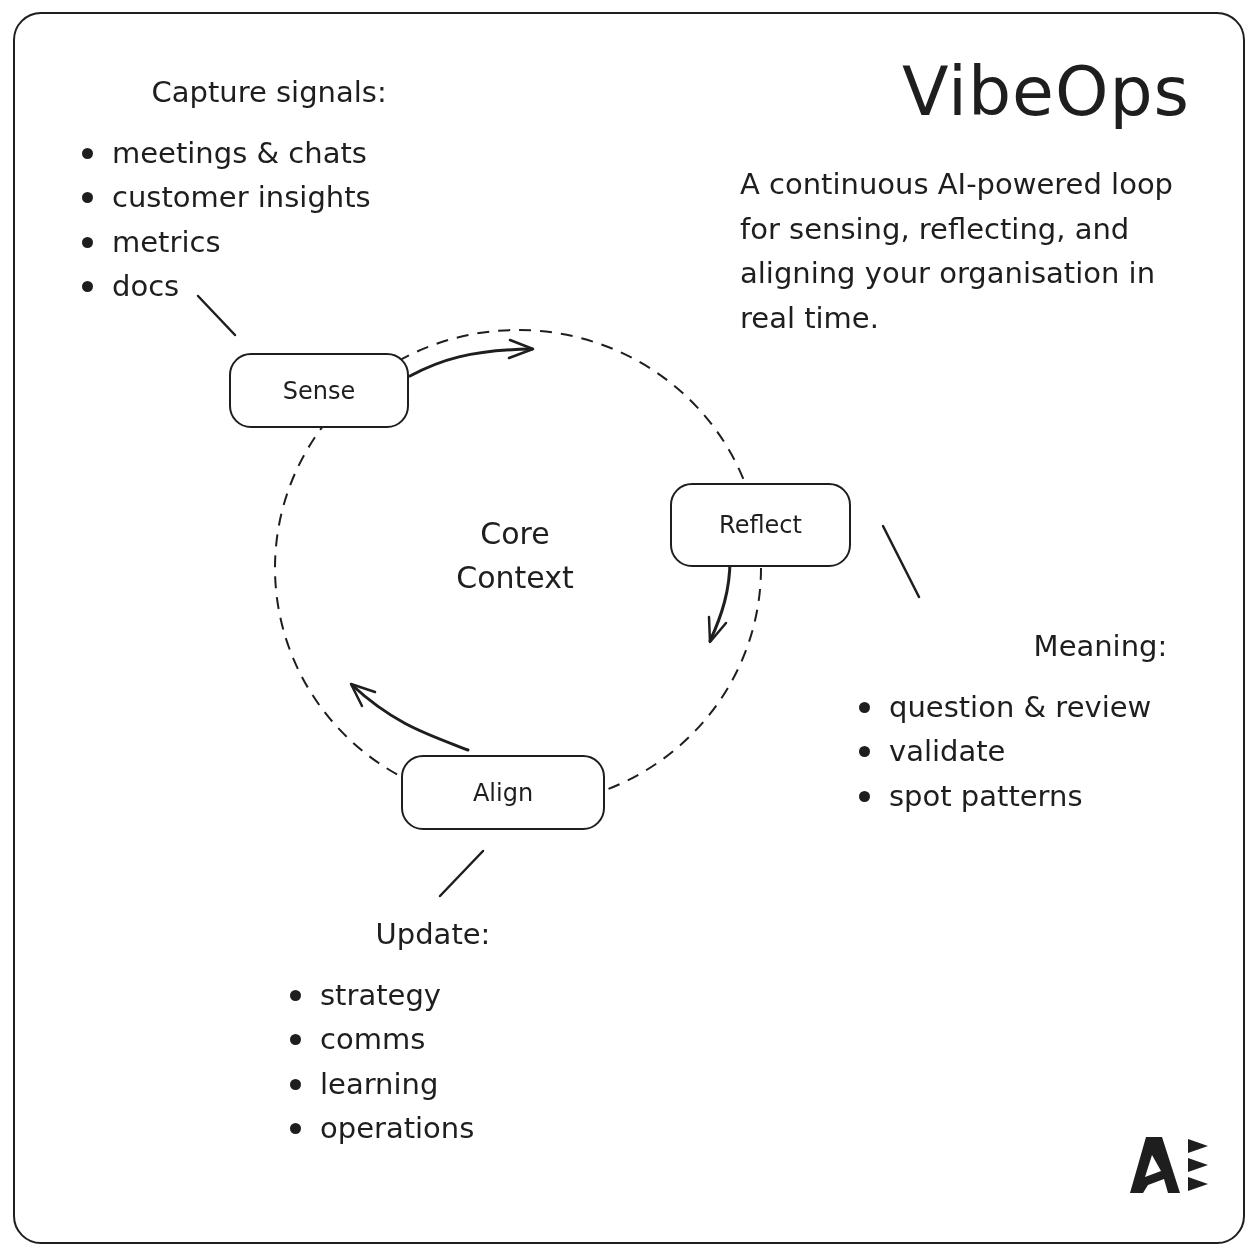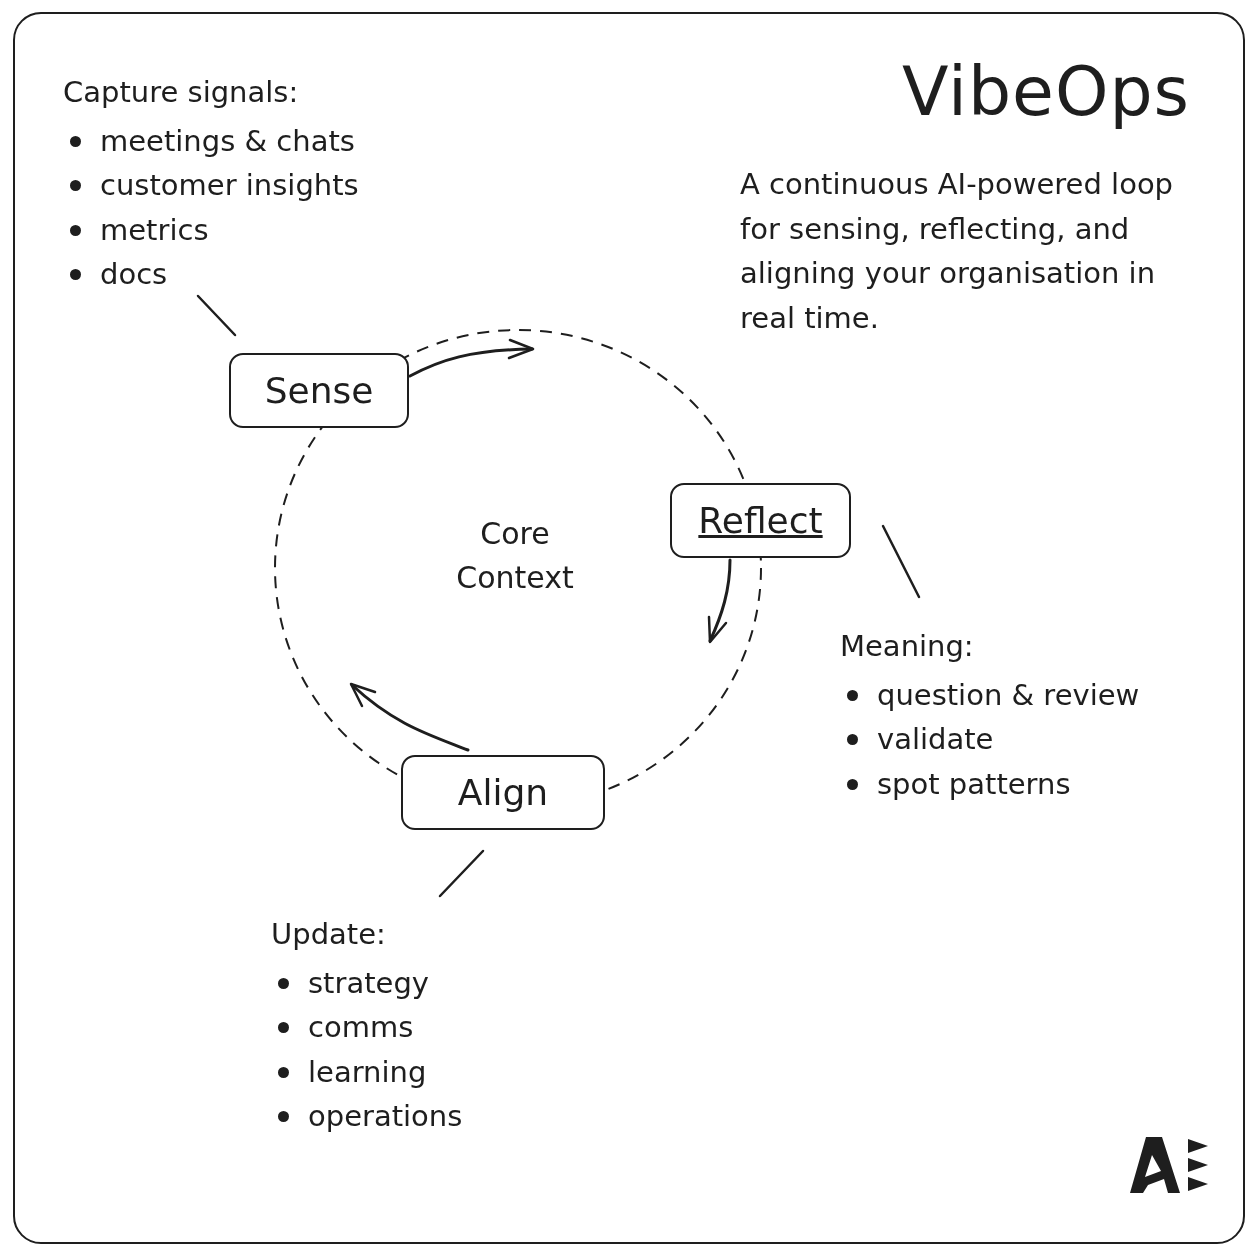--- a/index.html
+++ b/index.html
@@ -6,28 +6,28 @@
     body { width: 1260px; height: 1260px; position: relative; overflow: hidden;
            font-family: "DejaVu Sans", sans-serif; color: #1e1e1e; }
     .frame { position: absolute; left: 13px; top: 12px; width: 1232px; height: 1232px;
              border: 2.5px solid #1e1e1e; border-radius: 28px; box-sizing: border-box; }
     svg.canvas { position: absolute; left: 0; top: 0; }
     .title { position: absolute; right: 70px; top: 52px; font-size: 68px; letter-spacing: 1px;
              font-family: "DejaVu Sans", sans-serif; font-weight: normal; margin-left: 12px; }
     .tagline { position: absolute; right: 50px; top: 162px; width: 470px; text-align: left;
                font-size: 29px; line-height: 44.5px; }
     .block { position: absolute; font-size: 29px; line-height: 44.5px; }
-    .block .head { display: block; }
-    .block ul { list-style: none; margin: 4px; padding: 0; }
+    .block .head { display: block; text-align: right; }
+    .block ul { list-style: none; margin: 16px; padding: 0; }
     .block li { position: relative; padding-left: 33px; }
     .block li::before { content: ""; position: absolute; left: 3px; top: 17px; width: 11px; height: 11px;
                         border-radius: 50%; background: #1e1e1e; }
-    .node { position: absolute; border: 2.4px solid #1e1e1e; border-radius: 14px; background: #fff;
+    .node { position: absolute; border: 2.4px solid #1e1e1e; border-radius: 22px; background: #fff;
             box-sizing: border-box; display: flex; align-items: center; justify-content: center;
-            font-size: 36px; }
+            font-size: 24px; }
     .center { position: absolute; left: 420px; top: 512px; width: 190px; text-align: center;
               font-size: 30px; line-height: 44px; }
     .logo { position: absolute; left: 1128px; top: 1135px; width: 85px; height: 60px; }
   </style>
 </head>
 <body>
 
 <div class="frame"></div>
 
 <svg class="canvas" width="1260" height="1260" viewBox="0 0 1260 1260">
@@ -82,21 +82,21 @@
     <li>strategy</li>
     <li>comms</li>
     <li>learning</li>
     <li>operations</li>
   </ul>
 </div>
 
 <div class="node" style="left:229px; top:353px; width:180px; height:75px;">
   <span>Sense</span>
 </div>
-<div class="node" style="left:670px; top:483px; width:181px; height:75px;text-decoration:underline;">
+<div class="node" style="left:670px; top:483px; width:181px; height:84px;">
   <span>Reflect</span>
 </div>
 <div class="node" style="left:401px; top:755px; width:204px; height:75px;">
   <span>Align</span>
 </div>
 
 <div class="center">
   <div>Core</div>
   <div>Context</div>
 </div>

